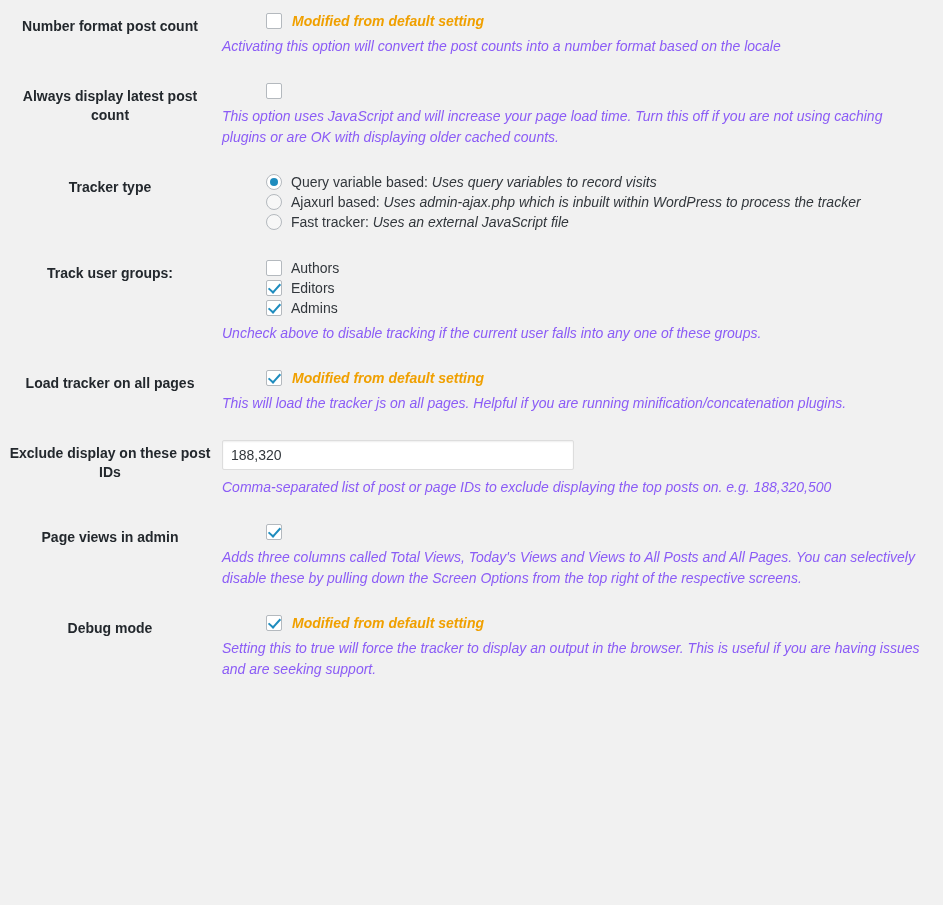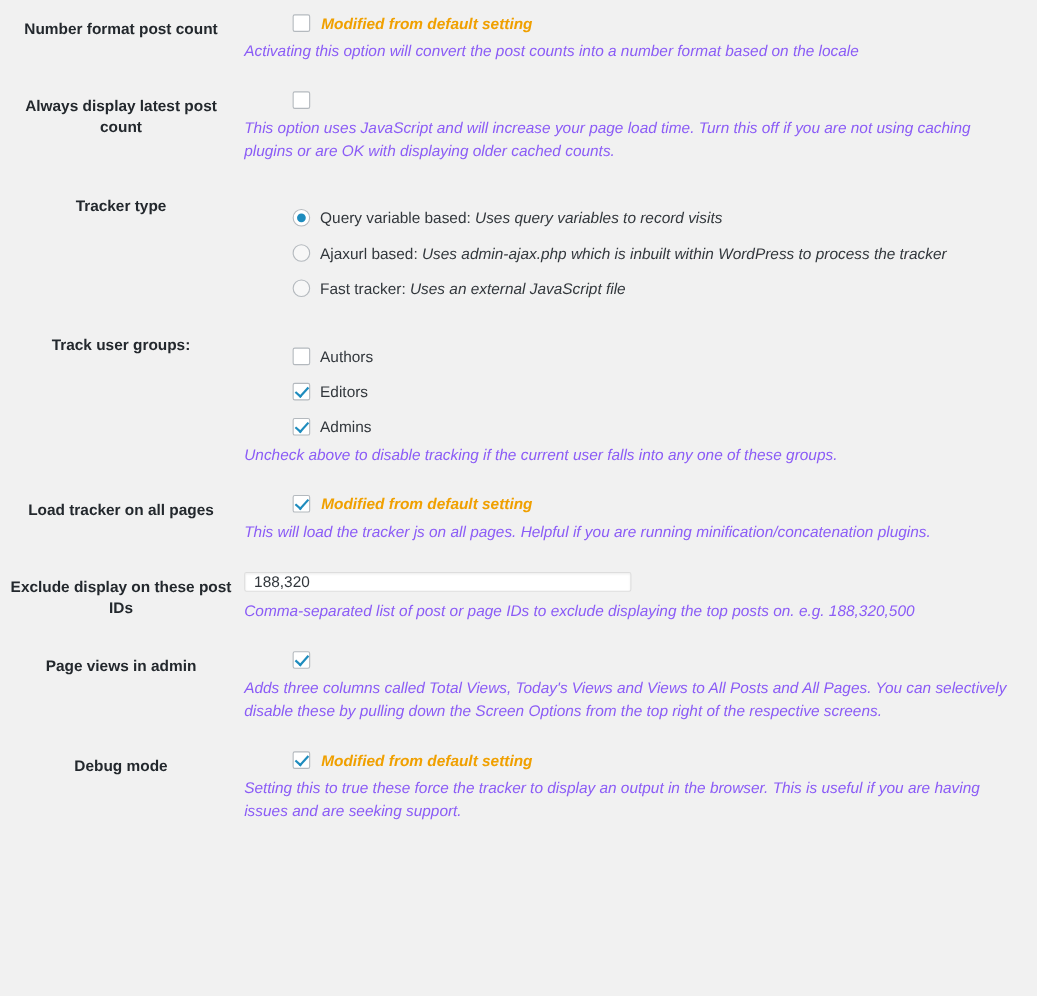--- a/index.html
+++ b/index.html
@@ -137,32 +137,32 @@
     color: #32373c;
     font-style: normal;
   }
   .opt-label .opt-desc {
     font-style: italic;
     color: #32373c;
   }
 
   .text-input {
     width: 352px;
-    height: 18px;
+    height: 30px;
     padding: 0 8px;
     border: 1px solid #ddd;
     background: #fff;
     border-radius: 2px;
     font-family: "Liberation Sans", sans-serif;
     font-size: 14px;
     color: #32373c;
     box-shadow: inset 0 1px 2px rgba(0,0,0,0.07);
   }
 
-  .group-list .control-line { margin-bottom: 4px; margin-top: 16px; }
+  .group-list .control-line { margin-bottom: 4px; }
 </style>
 </head>
 <body>
 
 <div class="settings-form">
   <table class="form-table">
     <tbody id="rows-container">
         <tr class="form-row">
           <th class="row-label">Number format post count</th>
           <td class="row-field">
@@ -213,18 +213,18 @@
           <th class="row-label">Page views in admin</th>
           <td class="row-field">
             <span class="control-line"><span class="cb checked" role="checkbox"></span></span>
             <p class="desc">Adds three columns called Total Views, Today's Views and Views to All Posts and All Pages. You can selectively disable these by pulling down the Screen Options from the top right of the respective screens.</p>
           </td>
         </tr>
         <tr class="form-row">
           <th class="row-label">Debug mode</th>
           <td class="row-field">
             <span class="control-line"><span class="cb checked" role="checkbox"></span><span class="modified-note">Modified from default setting</span></span>
-            <p class="desc">Setting this to true these force the tracker to display an output in the browser. This is useful if you are having issues and are seeking support.</p>
+            <p class="desc">Setting this to true will force the tracker to display an output in the browser. This is useful if you are having issues and are seeking support.</p>
           </td>
         </tr>
       </tbody>
   </table>
 </div>
 
 </body></html>

